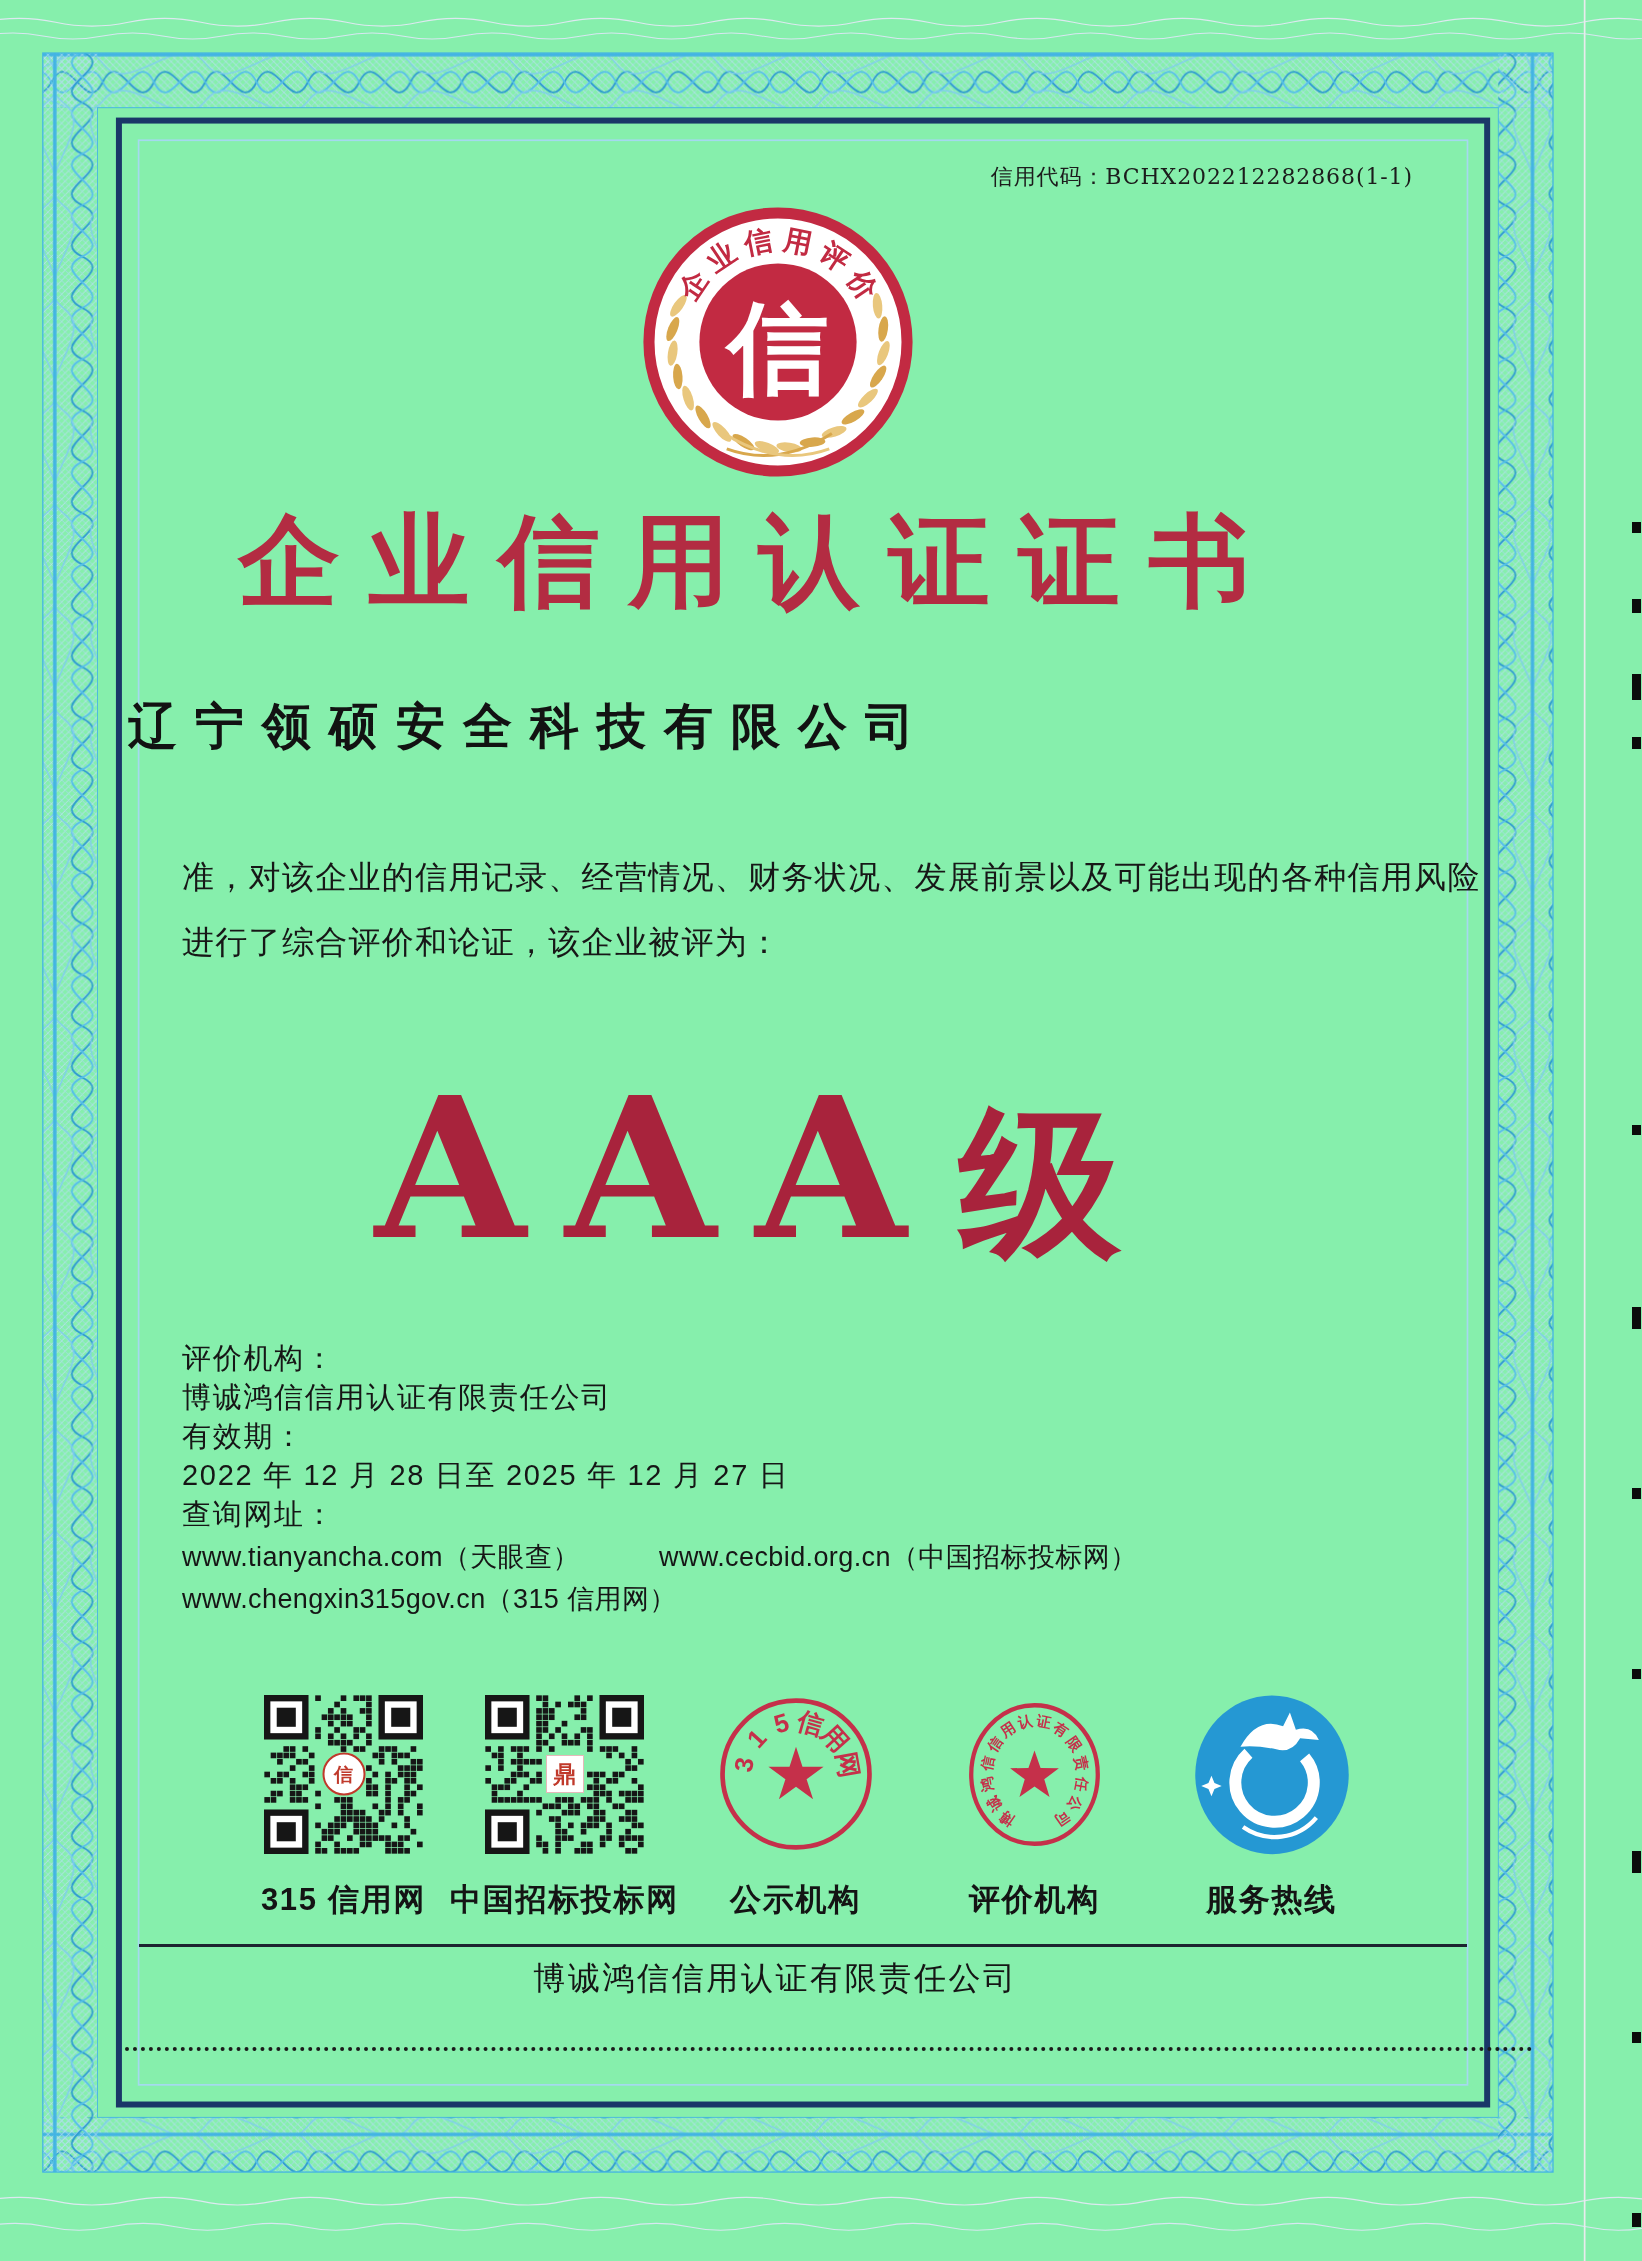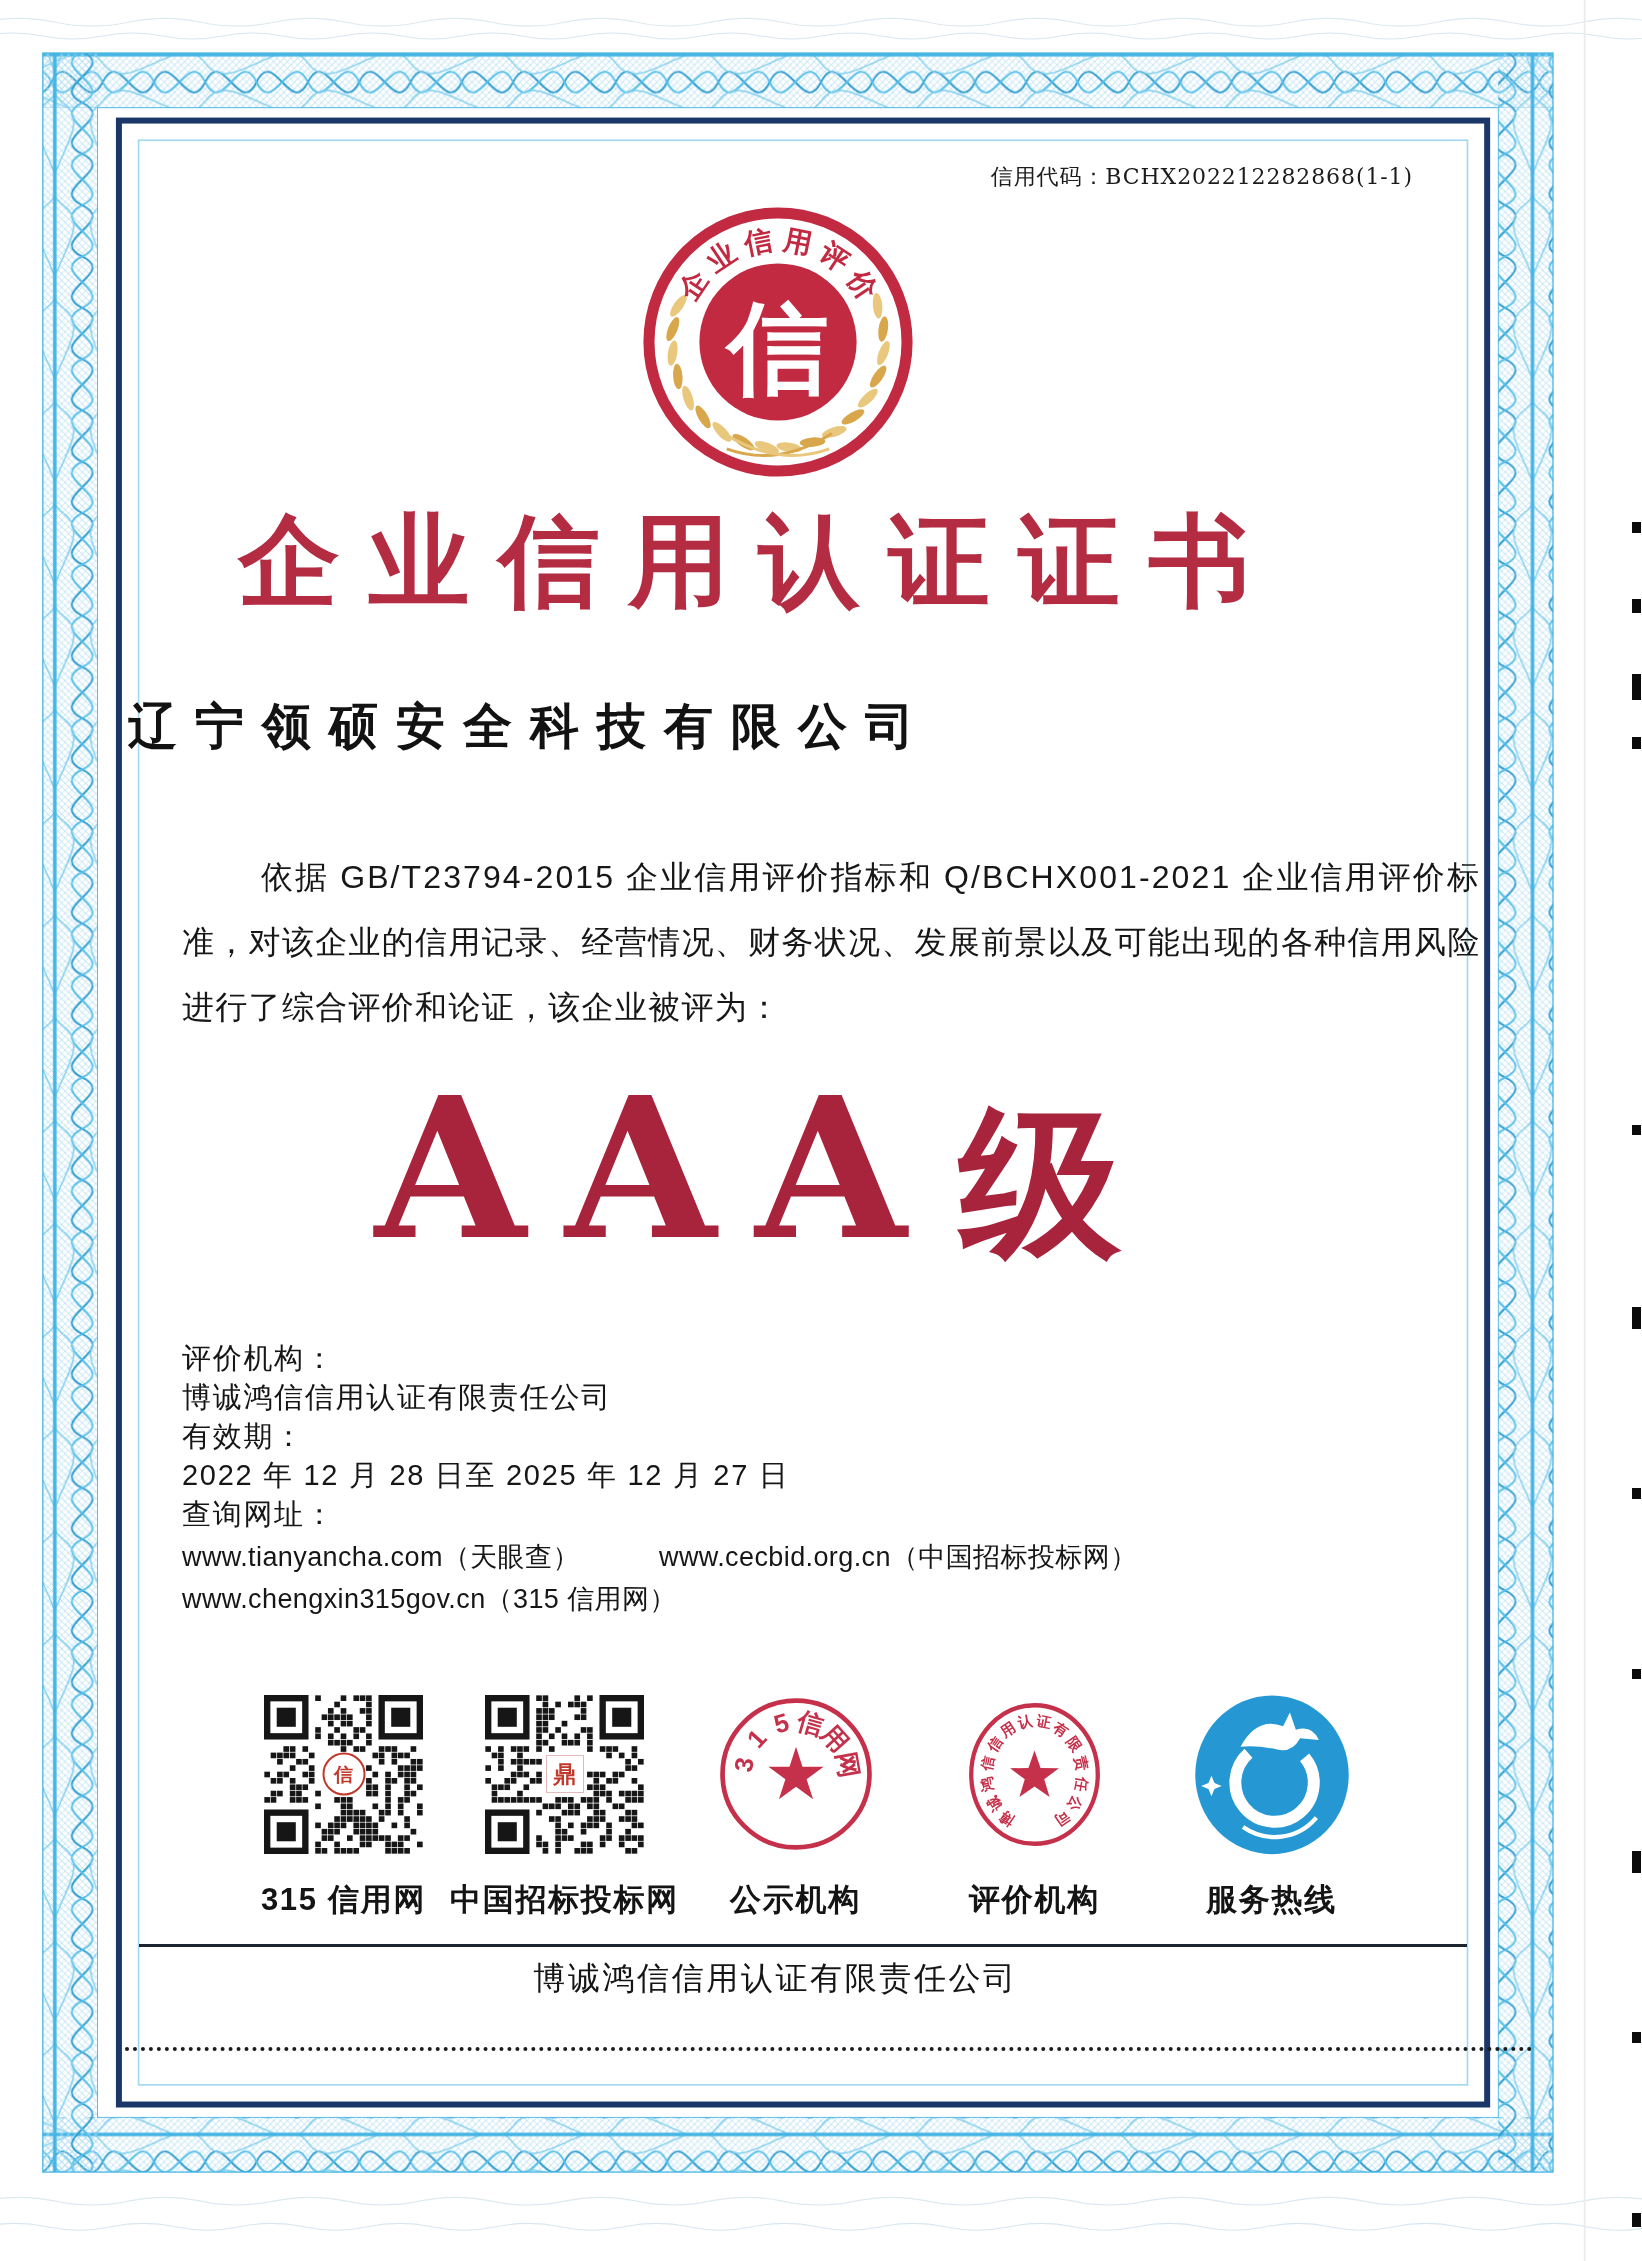--- a/index.html
+++ b/index.html
@@ -1,16 +1,16 @@
 <!DOCTYPE html>
 <html style="font-size:13.7px"><head>
 <meta charset="utf-8">
 <style>
   html,body{margin:0;padding:0;background:#e8e8e8;}
-  .page{position:relative;width:1642px;height:2261px;background:#ffffff;overflow:hidden;
+  .page{position:relative;width:1642px;height:2261px;background:#86efac;overflow:hidden;
         font-family:"Liberation Sans",sans-serif;}
   svg{display:block;}
   #deco-svg{position:absolute;left:0;top:0;}
   .credit-code{position:absolute;top:162px;right:229px;font-family:"DejaVu Serif",serif;
         font-size:22px;color:#1c1c1c;letter-spacing:0.9px;white-space:nowrap;}
   .emblem{position:absolute;left:637px;top:201px;width:282px;height:282px;}
   .title{position:absolute;left:117px;top:503px;width:1283px;text-align:center;
         font-size:101px;font-weight:800;color:#b32c42;letter-spacing:29px;line-height:1.15;white-space:nowrap;}
   .company{position:absolute;left:128px;top:694px;width:1283px;text-align:left;
         font-size:49px;font-weight:700;color:#121212;letter-spacing:18px;white-space:nowrap;}
@@ -239,21 +239,20 @@
       <text x="141.6918778536034" y="47.285381358097" fill="#c22a42" font-size="33" font-weight="700" text-anchor="middle" dominant-baseline="central" font-family="&quot;Liberation Sans&quot;,sans-serif" transform="rotate(-11.2 141.7 47.3)">信</text>
       <text x="188.30812214639664" y="47.28538135809701" fill="#c22a42" font-size="33" font-weight="700" text-anchor="middle" dominant-baseline="central" font-family="&quot;Liberation Sans&quot;,sans-serif" transform="rotate(11.2 188.3 47.3)">用</text>
       <text x="231.4069859092013" y="65.04945111478808" fill="#c22a42" font-size="33" font-weight="700" text-anchor="middle" dominant-baseline="central" font-family="&quot;Liberation Sans&quot;,sans-serif" transform="rotate(33.6 231.4 65.0)">评</text>
       <text x="264.48450870660497" y="97.89685158351037" fill="#c22a42" font-size="33" font-weight="700" text-anchor="middle" dominant-baseline="central" font-family="&quot;Liberation Sans&quot;,sans-serif" transform="rotate(56.0 264.5 97.9)">价</text>
     </svg>
 
   <div class="title">企业信用认证证书</div>
   <div class="company">辽宁领硕安全科技有限公司</div>
 
   <div class="body-text">
-    <div class="line indent">依据 GB/T23794-2015 企业信用评价指标和 Q/BCHX001-2021 企业信用评价标</div>
     <div class="line">准，对该企业的信用记录、经营情况、财务状况、发展前景以及可能出现的各种信用风险</div>
     <div class="line">进行了综合评价和论证，该企业被评为：</div>
   </div>
 
   <div class="rating">
     <span class="rating-latin">AAA</span>
     <span class="rating-cn">级</span>
   </div>
 
   <div class="info">

